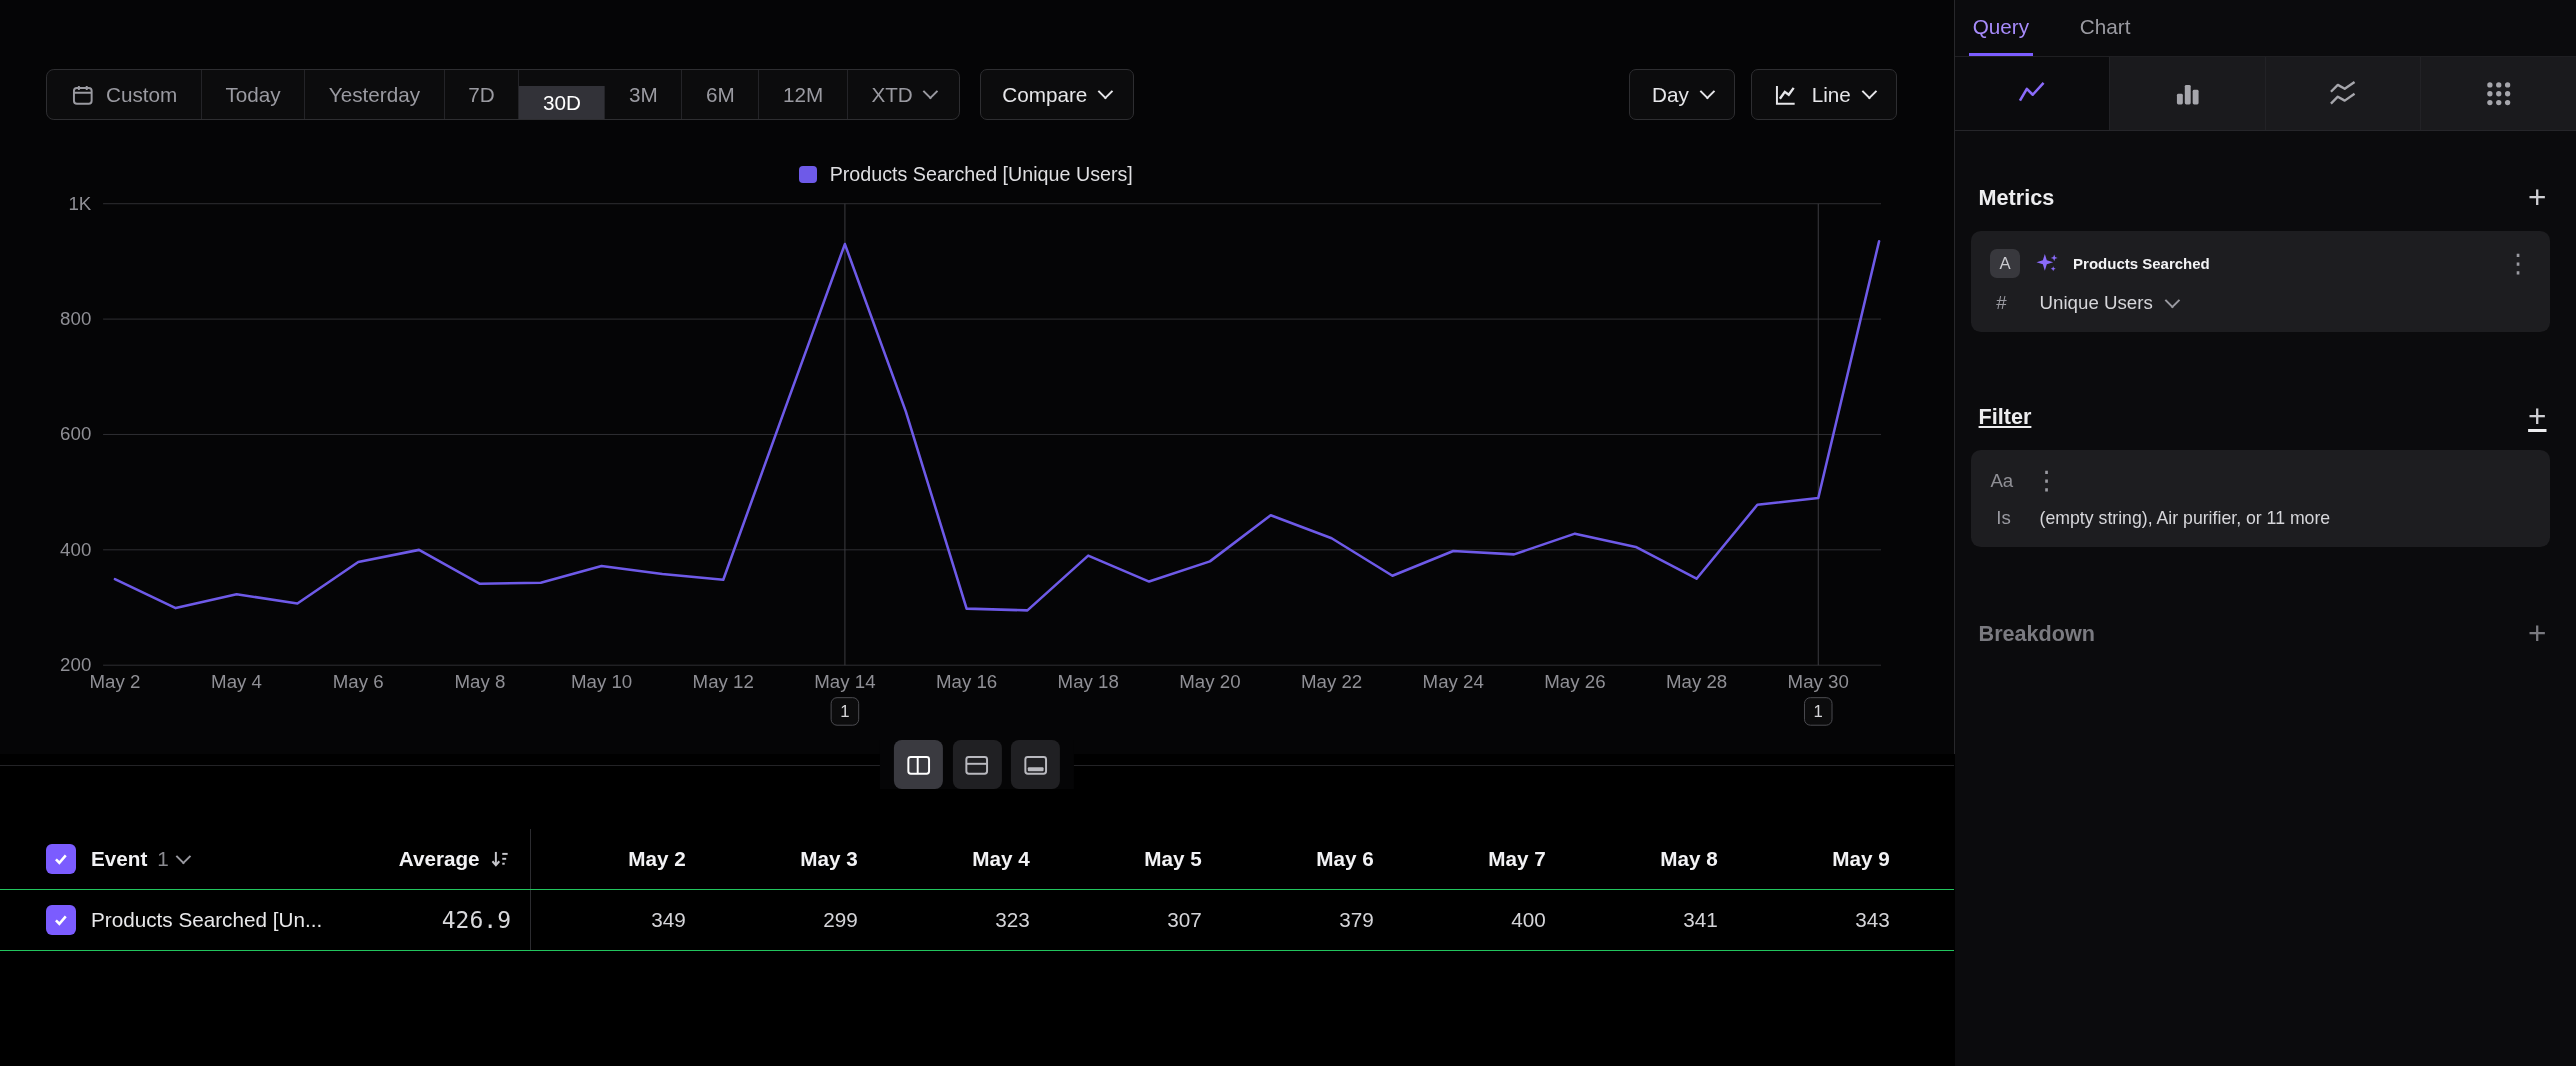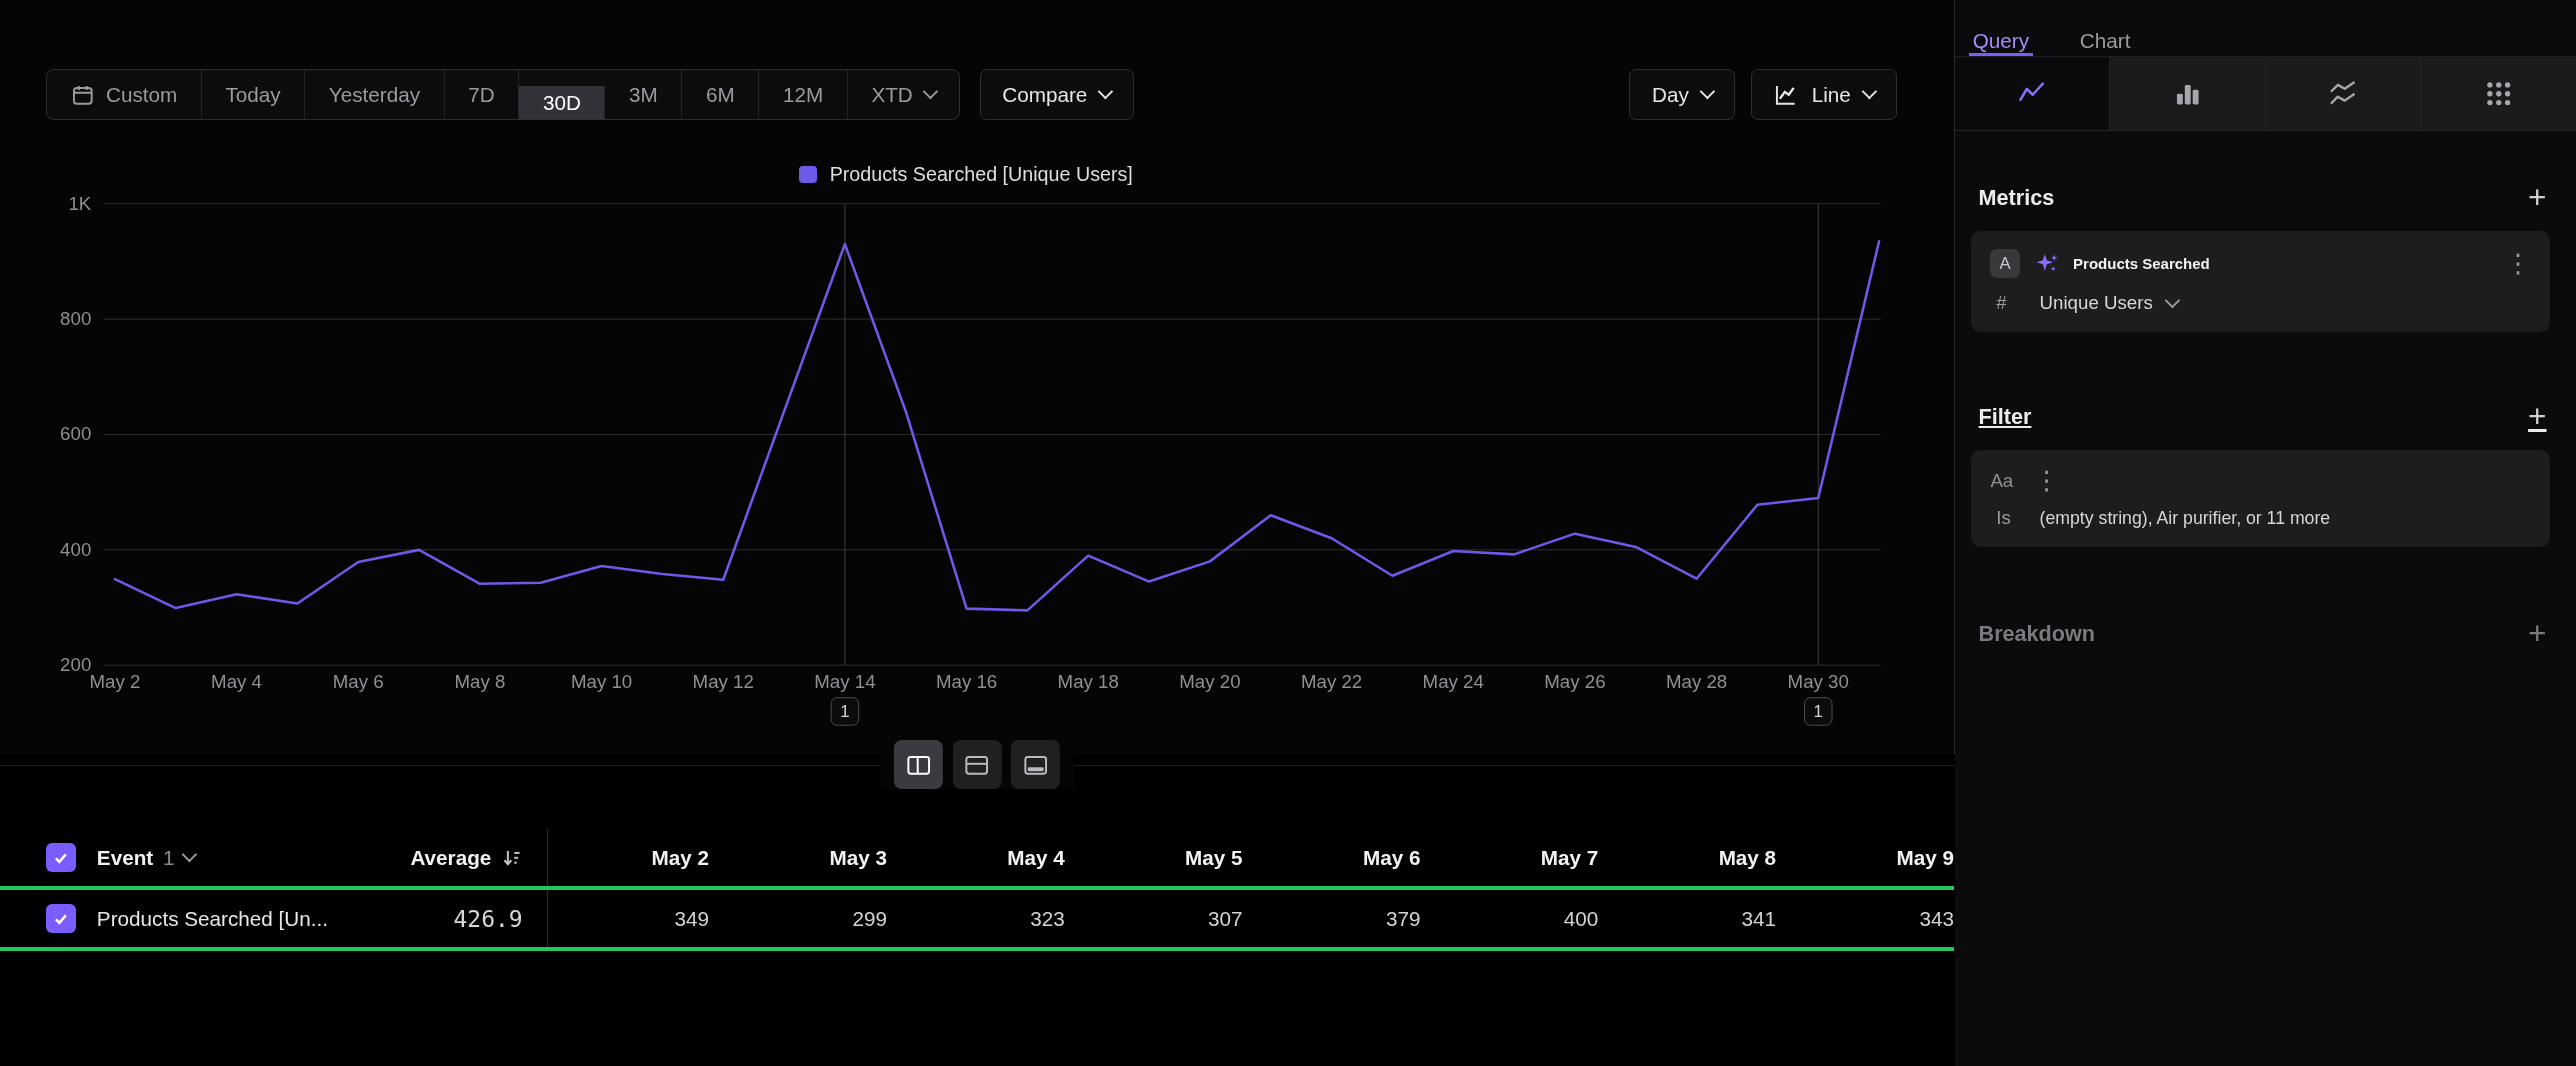--- a/index.html
+++ b/index.html
@@ -39,42 +39,42 @@
     border-top:1px solid #232326; }
   .layout-toggles { position:absolute; top:740px; left:977px; transform:translateX(-50%);
     display:flex; gap:9.8px; background:#050506; padding:0 13.8px; }
   .ltog { width:49px; height:49px; border-radius:7.9px; background:#202023; border:0;
     display:flex; align-items:center; justify-content:center; cursor:pointer; color:#b9b9bf; }
   .ltog.active { background:#3a3a40; color:#ffffff; }
 
   
   .table { position:absolute; top:829px; left:0; width:1954px; font-size:20.7px; }
   .trow { display:flex; align-items:center; height:61px;
-    border-bottom:4px solid #22c55e; padding-left:46px;justify-content:space-between; }
+    border-bottom:1px solid #22c55e; padding-left:46px; }
   .cell-check { width:45px; flex:none; }
   .checkbox { width:29.5px; height:29.5px; border-radius:5.9px; background:#7b5cff;
     display:flex; align-items:center; justify-content:center; cursor:pointer; }
   .cell-event { width:246px; flex:none; display:flex; align-items:center; gap:9.8px;
     white-space:nowrap; overflow:hidden; }
   .cell-avg { width:174px; flex:none; display:flex; align-items:center;
     justify-content:flex-end; gap:9.8px; }
   .cell-sep { width:19.7px; flex:none; align-self:stretch; border-right:1px solid #2c2c30; }
   .cell-date { width:172px; flex:none; text-align:right; color:#d4d4d8; }
   .cell-date.first { width:155px; }
   .trow.head .cell-date, .trow.head .cell-event b, .trow.head .cell-avg b
     { color:#f2f2f4; font-weight:700; }
   .count { color:#8a8a90; }
   .mono { font-family:"DejaVu Sans Mono", monospace; font-size:23px; color:#d8d8db; }
   .rowname { color:#e8e8ea; }
 
   
   .sidebar { position:absolute; top:0; right:0; width:621px; height:1067px;
     background:#0b0b0d; }
   .tabs { display:flex; gap:43px; padding-left:13.8px; height:56px; align-items:stretch; }
-  .tab { display:flex; align-items:flex-end; padding:0 3.9px; font-size:20.7px;
+  .tab { display:flex; align-items:center; padding:0 3.9px; font-size:20.7px;
     color:#9a9aa1; border-bottom:3px solid transparent; cursor:pointer; }
   .tab.active { color:#a78bfa; border-bottom-color:#7b5cff; }
   .viztypes { display:grid; grid-template-columns:repeat(4,1fr); height:75px;
     border-top:1px solid #1f1f22; border-bottom:1px solid #26262a; }
   .viz { display:flex; align-items:center; justify-content:center;
     background:#1a1a1d; border-right:1px solid #222226; cursor:pointer; }
   .viz:last-child { border-right:0; }
   .viz.active { background:#0b0b0d; }
 
   .section-head { display:flex; justify-content:space-between; align-items:center;

